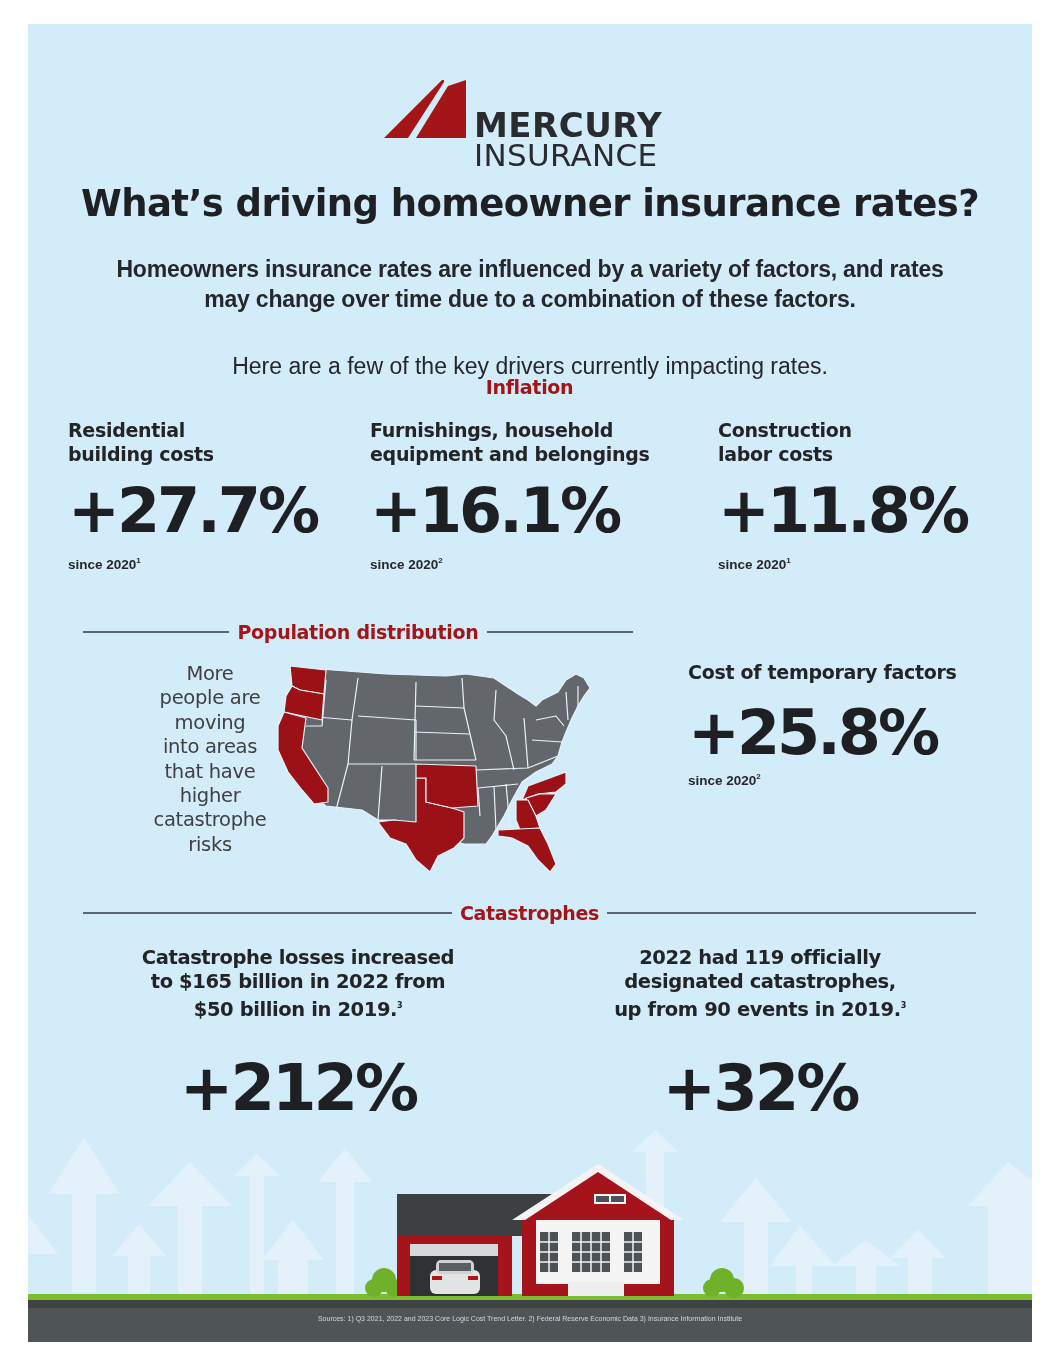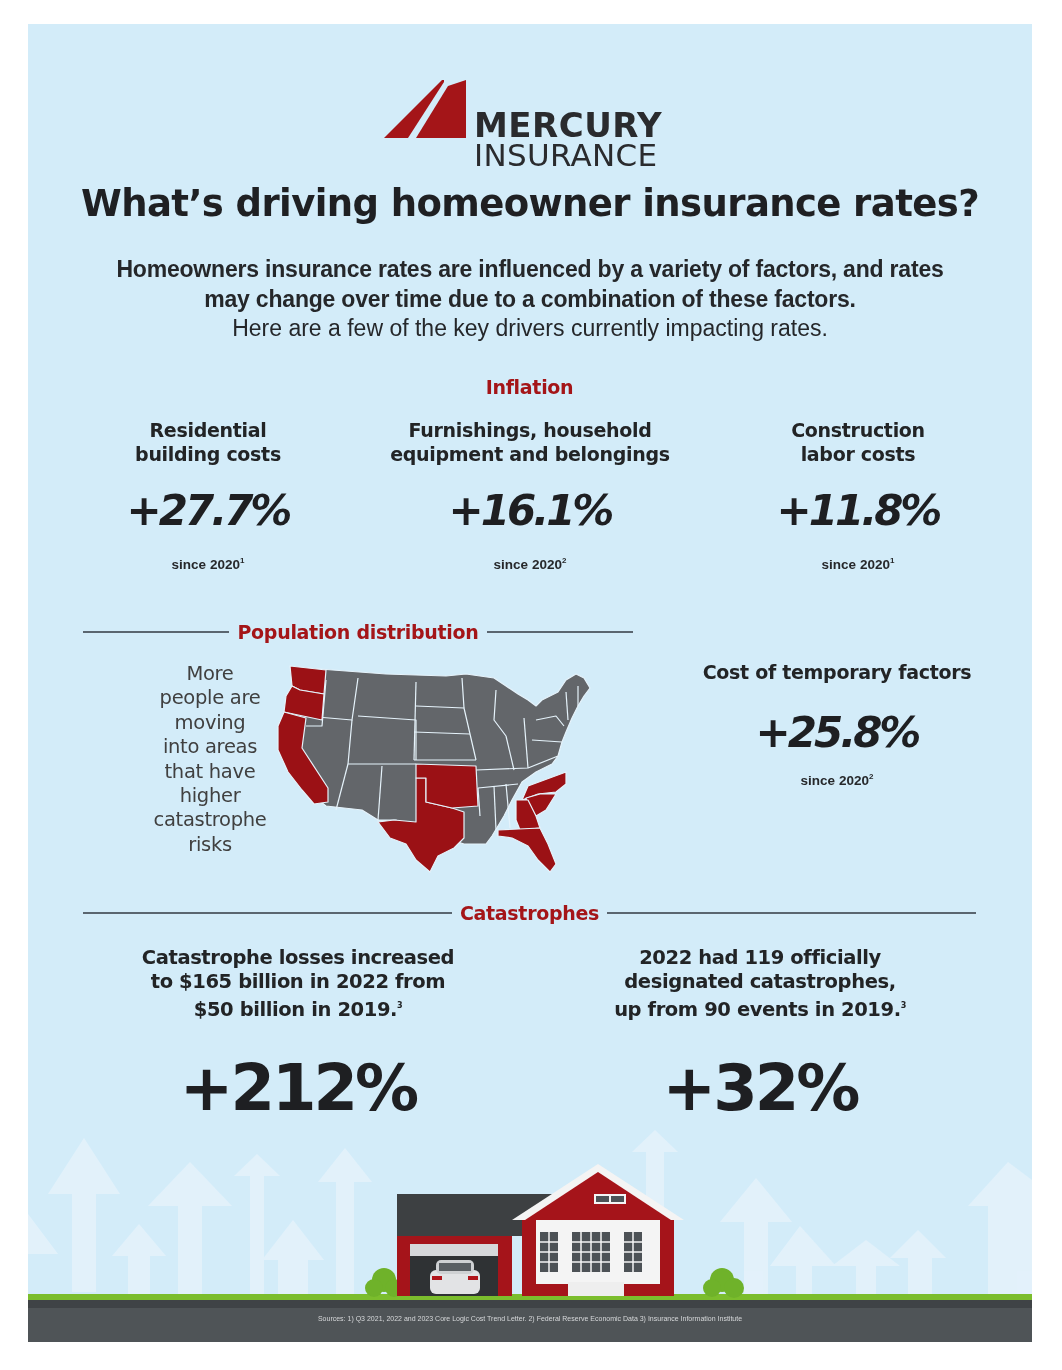--- a/index.html
+++ b/index.html
@@ -11,30 +11,30 @@
   
   .logo { position: absolute; left: 356px; top: 54px; width: 300px; height: 66px; }
   .logo svg { position: absolute; left: 0; top: 2px; }
   .logo-text { position: absolute; left: 90px; top: 0; font-family: "DejaVu Sans", sans-serif; font-weight: bold; color: #2a2b2e; line-height: 30px; margin-top: 32px; }
   .logo-text .l1 { font-size: 34px; letter-spacing: 0.5px; display:block; }
   .logo-text .l2 { font-size: 31px; font-weight: normal; letter-spacing: 0.3px; display:block; }
 
   .title { position: absolute; left: 0; width: 1004px; top: 158px; text-align: center; font-family: "DejaVu Sans", sans-serif; font-weight: bold; font-size: 37px; letter-spacing: -0.6px; color: #1f2023; }
   .intro { position: absolute; left: 0; width: 1004px; top: 231px; text-align: center; font-size: 23px; line-height: 29.5px; color: #25272a; }
   .intro .b { font-weight: bold; display:block; letter-spacing: -0.2px; }
-  .intro .n { display:block; }
+  .intro .n { display:block;margin-top:38px; }
 
   
   .sec { position: absolute; height: 24px; display: flex; align-items: center; }
   .sec .line { flex: 1; height: 1.5px; background: #5a6670; }
   .sec .lbl { padding: 0 8px; color: #a41518; font-family: "DejaVu Sans", sans-serif; font-weight: bold; font-size: 19px; letter-spacing: -0.3px; white-space: nowrap; }
 
-  .stat { position: absolute; text-align: center; }
+  .stat { position: absolute; text-align: left; }
   .stat .head { font-family: "DejaVu Sans", sans-serif; font-weight: bold; font-size: 19px; line-height: 24px; color: #222426; letter-spacing: -0.3px; }
-  .stat .big { font-family: "DejaVu Sans", sans-serif; font-weight: bold; font-size: 42px; letter-spacing: -3px; color: #1e1f22; line-height: 70px; font-style: italic; }
+  .stat .big { font-family: "DejaVu Sans", sans-serif; font-weight: bold; font-size: 62px; letter-spacing: -3px; color: #1e1f22; line-height: 70px; }
   .stat .since { font-size: 13.5px; font-weight: bold; color: #26282b; }
   .stat .since sup { font-size: 8px; }
 
   .pop-text { position: absolute; left: 62px; top: 638px; width: 240px; text-align: center; font-family: "DejaVu Sans", sans-serif; font-weight: normal; font-size: 19.5px; line-height: 24.4px; color: #404040; letter-spacing: -0.3px; }
   .map { position: absolute; left: 238px; top: 636px; width: 344px; height: 214px; }
 
   .cat { position: absolute; text-align: center; }
   .cat .head { font-family: "DejaVu Sans", sans-serif; font-weight: bold; font-size: 19.5px; line-height: 24px; color: #222426; letter-spacing: -0.4px; }
   .cat .head sup { font-size: 8px; }
   .cat .big { font-family: "DejaVu Sans", sans-serif; font-weight: bold; font-size: 64px; letter-spacing: -3px; color: #1e1f22; line-height: 76px; margin-top: 28px; }

